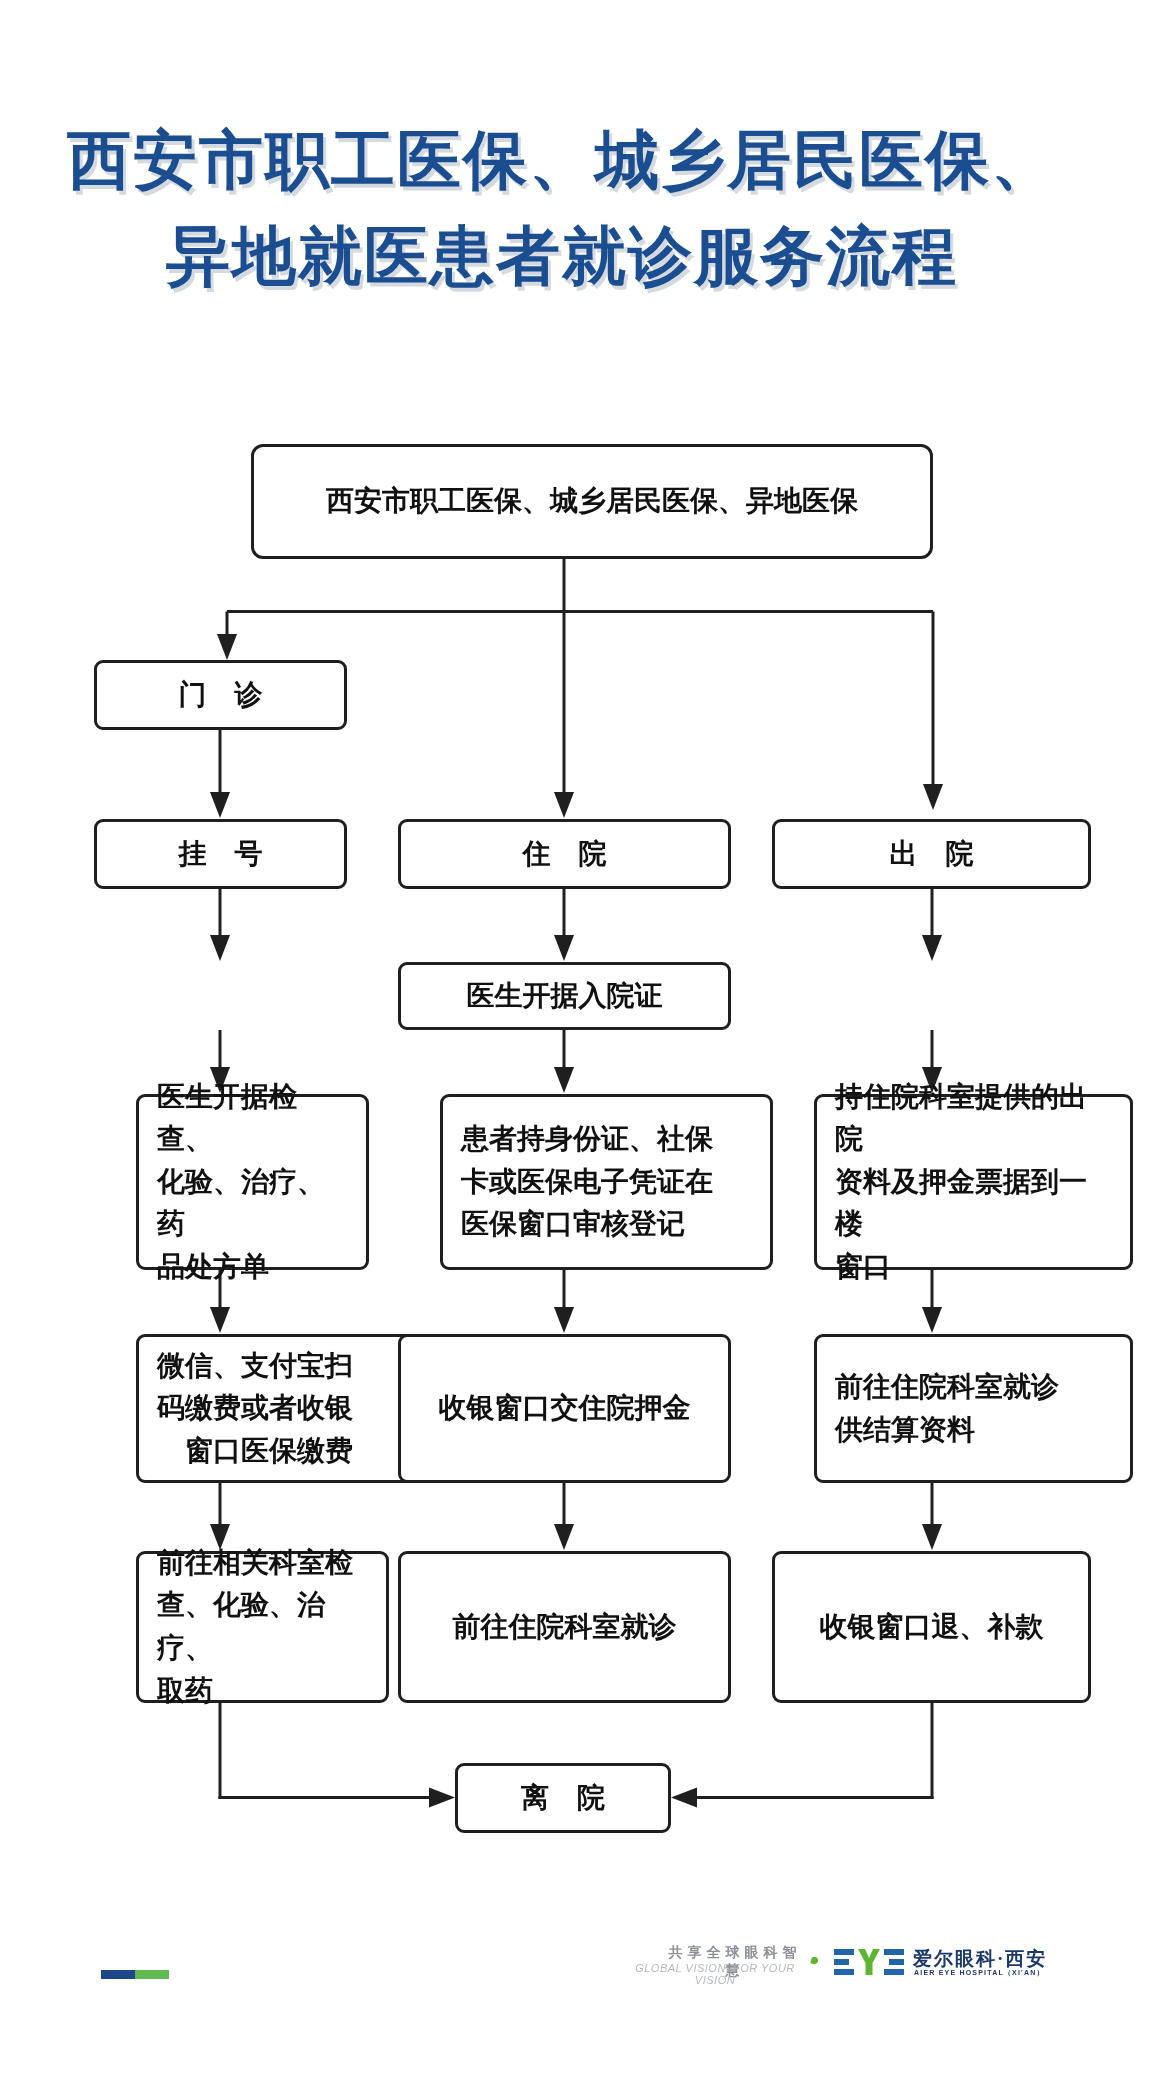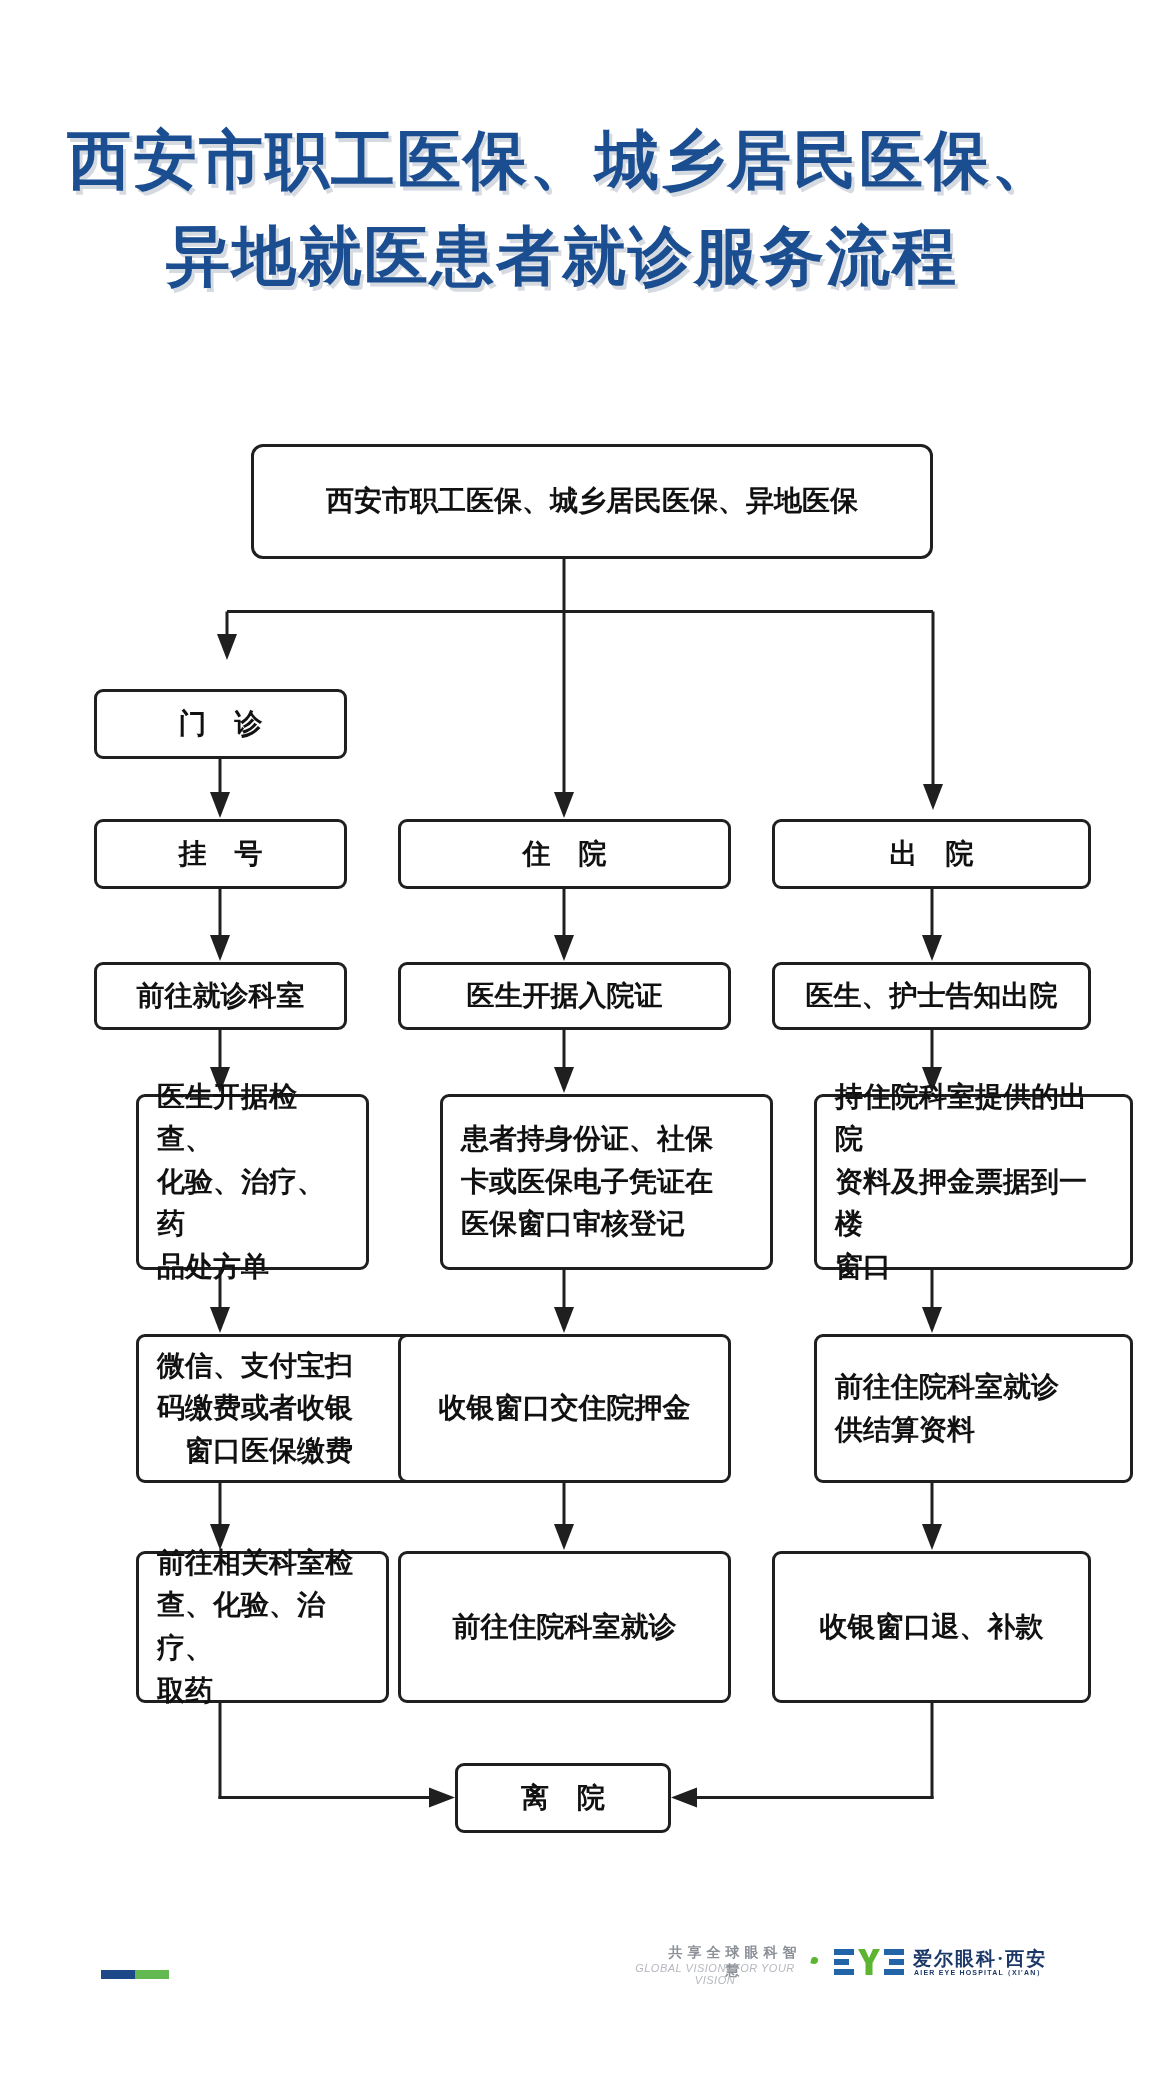--- a/index.html
+++ b/index.html
@@ -119,43 +119,41 @@
     <line x1="220" y1="1703" x2="220" y2="1799"></line>
     <line x1="218.5" y1="1797.5" x2="432" y2="1797.5"></line>
     <polygon points="455,1797.5 429,1787.5 429,1807.5"></polygon>
     <line x1="932" y1="1703" x2="932" y2="1799"></line>
     <line x1="933.5" y1="1797.5" x2="694" y2="1797.5"></line>
     <polygon points="671,1797.5 697,1787.5 697,1807.5"></polygon>
   </svg>
 
   <div class="box root" style="left:251px;top:444px;width:682px;height:115px;">西安市职工医保、城乡居民医保、异地医保</div>
 
-  <div class="box" style="left:94px;top:660px;width:253px;height:70px;margin-top:29px;">门　诊</div>
+  <div class="box" style="left:94px;top:660px;width:253px;height:70px;">门　诊</div>
   <div class="box" style="left:94px;top:819px;width:253px;height:70px;">挂　号</div>
-  <div class="box" style="left:94px;top:962px;width:253px;height:68px;">前往就诊科室</div>
   <div class="box left" style="left:94px;top:1094px;width:233px;height:176px;">医生开据检查、
 化验、治疗、药
 品处方单</div>
   <div class="box left" style="left:94px;top:1334px;width:289px;height:149px;text-align:right;">微信、支付宝扫
 码缴费或者收银
 窗口医保缴费</div>
   <div class="box left" style="left:94px;top:1551px;width:253px;height:152px;">前往相关科室检
 查、化验、治疗、
 取药</div>
 
   <div class="box" style="left:398px;top:819px;width:333px;height:70px;">住　院</div>
   <div class="box" style="left:398px;top:962px;width:333px;height:68px;">医生开据入院证</div>
   <div class="box left" style="left:398px;top:1094px;width:333px;height:176px;">患者持身份证、社保
 卡或医保电子凭证在
 医保窗口审核登记</div>
   <div class="box" style="left:398px;top:1334px;width:333px;height:149px;">收银窗口交住院押金</div>
   <div class="box" style="left:398px;top:1551px;width:333px;height:152px;">前往住院科室就诊</div>
 
   <div class="box" style="left:772px;top:819px;width:319px;height:70px;text-align:center;">出　院</div>
-  <div class="box" style="left:772px;top:962px;width:319px;height:68px;">医生、护士告知出院</div>
   <div class="box left" style="left:772px;top:1094px;width:319px;height:176px;">持住院科室提供的出院
 资料及押金票据到一楼
 窗口</div>
   <div class="box left" style="left:772px;top:1334px;width:319px;height:149px;">前往住院科室就诊
 供结算资料</div>
   <div class="box" style="left:772px;top:1551px;width:319px;height:152px;">收银窗口退、补款</div>
 
   <div class="box" style="left:455px;top:1763px;width:216px;height:70px;">离　院</div>
 
   <div class="footer-bar">

